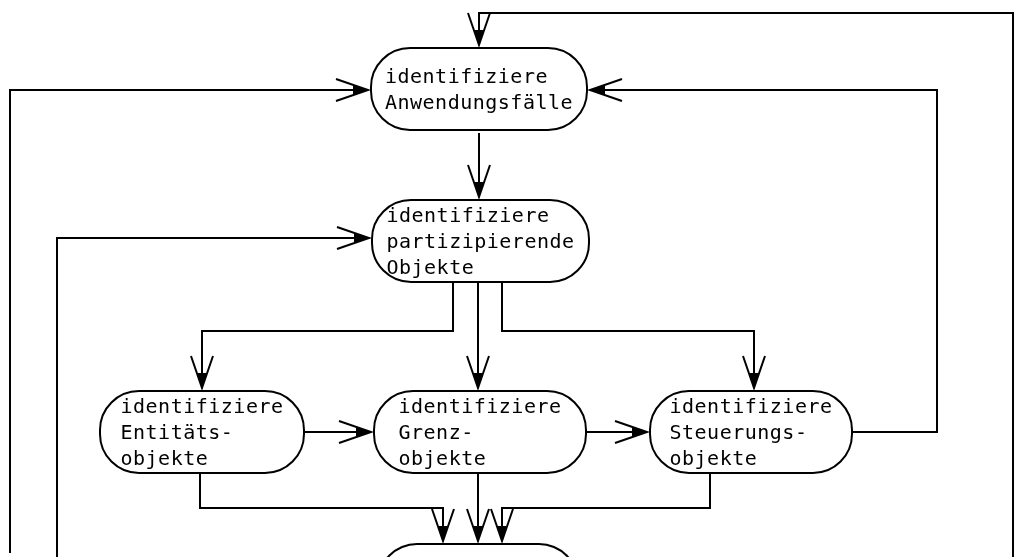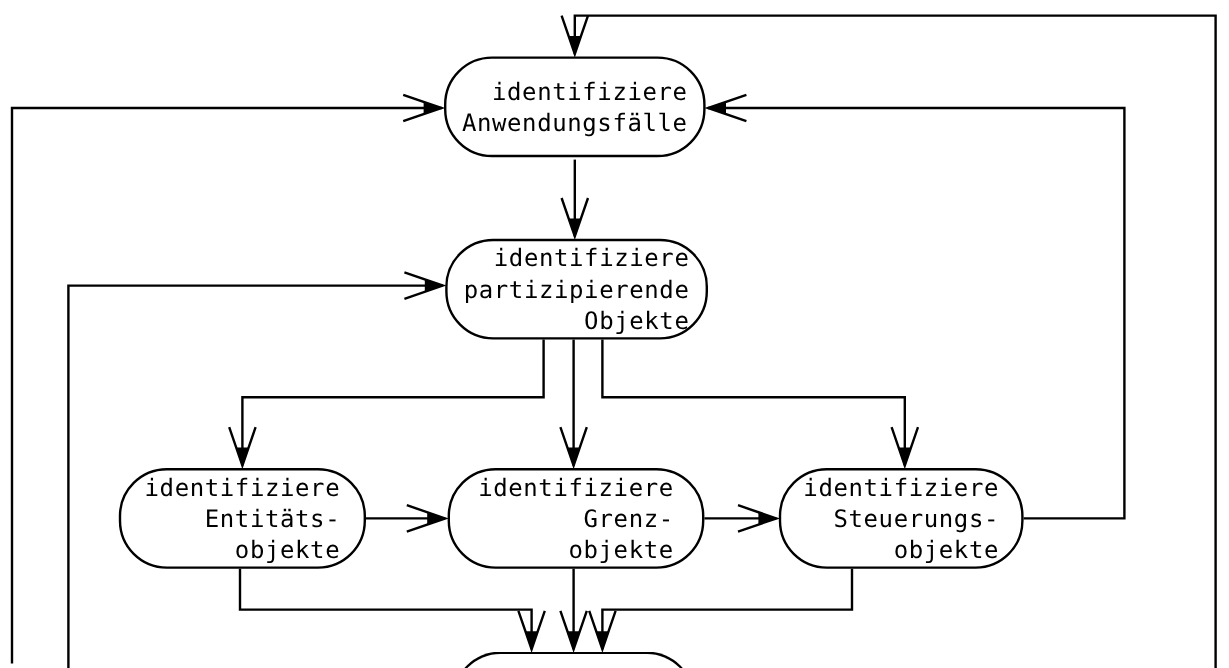--- a/index.html
+++ b/index.html
@@ -14,21 +14,21 @@
   .edges-svg { position: absolute; left: 0; top: 0; }
   .node {
     position: absolute;
     box-sizing: border-box;
     background: #ffffff;
     border: 2.5px solid #000000;
     border-radius: 40px;
     display: flex;
     align-items: center;
     justify-content: center;
-    text-align: right;
+    text-align: left;
   }
   .node-label {
     white-space: pre-line;
     font-size: 20px;
     line-height: 26px;
     letter-spacing: 0.5px;
     color: #000000;
   }
   .node-partial {
     border-bottom: none;

